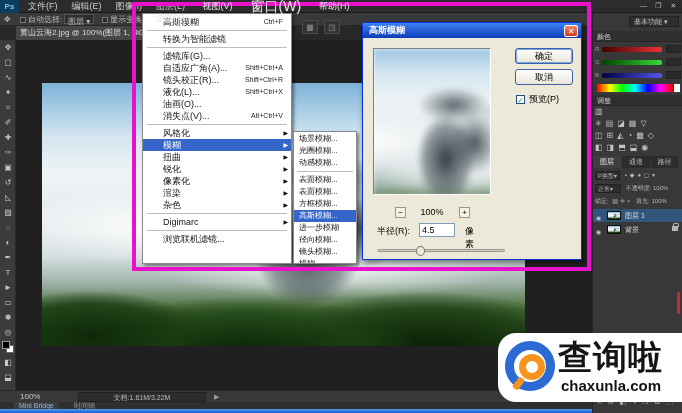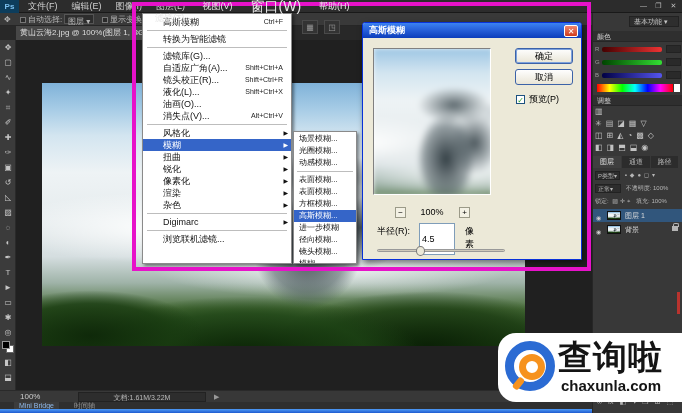--- a/index.html
+++ b/index.html
@@ -143,21 +143,21 @@
   .xp-btn.default { box-shadow:0 0 0 1px #7da2dd inset; }
   .dlg-check { position:absolute; left:153px; top:70px; font-size:9px; color:#000; }
   .dlg-check .box { display:inline-block; width:9px; height:9px; background:#fff; border:1px solid #1c5180;
                     color:#2ba02b; font-size:8px; line-height:9px; text-align:center; vertical-align:-1px;
                     margin-right:4px; }
   .zoom-row { position:absolute; left:10px; top:184px; width:118px; height:12px; font-size:9px; color:#000; }
   .zbtn { position:absolute; top:0; width:11px; height:11px; background:#f3f1e4; border:1px solid #9b9a88;
           font-size:8px; text-align:center; line-height:10px; }
   .zval { position:absolute; left:36px; top:0; width:46px; text-align:center; }
   .radius-row { position:absolute; left:14px; top:202px; font-size:9px; color:#000; }
-  .radius-input { position:absolute; left:42px; top:-2px; width:36px; height:32px; background:#fff;
+  .radius-input { position:absolute; left:42px; top:-2px; width:36px; height:14px; background:#fff;
                   border:1px solid #7f9db9; font-size:9px; padding:0 2px; font-family:"Liberation Sans",sans-serif; }
   .unit { position:absolute; left:88px; top:0; }
   .slider-track { position:absolute; left:14px; top:226px; width:128px; height:3px; background:#cfcabb;
                   border:1px solid #999; border-radius:2px; }
   .slider-handle { position:absolute; left:38px; top:-4px; width:9px; height:10px; background:#ece9d8;
                    border:1px solid #777; border-radius:50%; }
 
   
   .magenta-box { position:absolute; left:132px; top:2px; width:459px; height:269px;
                  border:4px solid #e712c9; z-index:40; pointer-events:none; }

